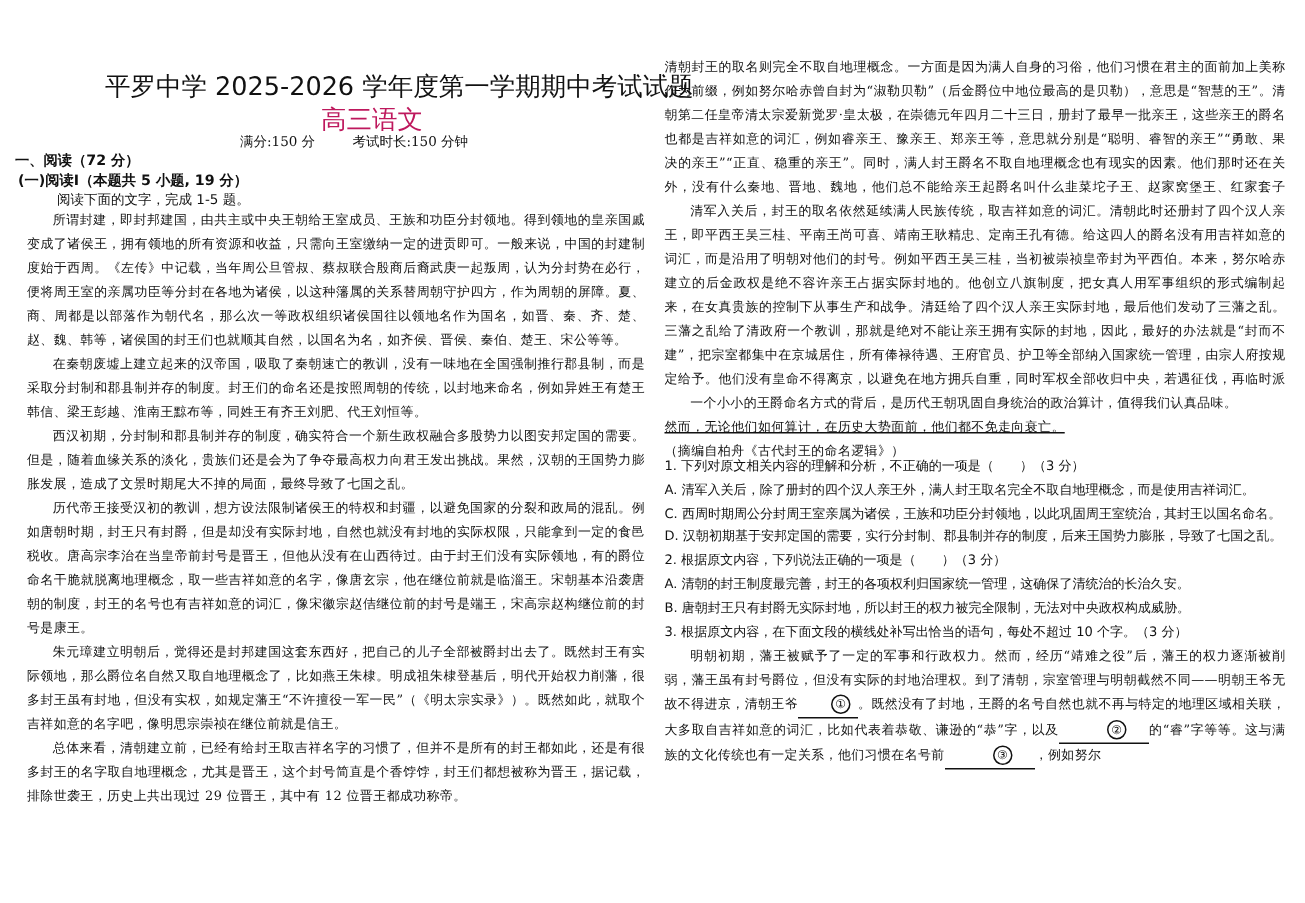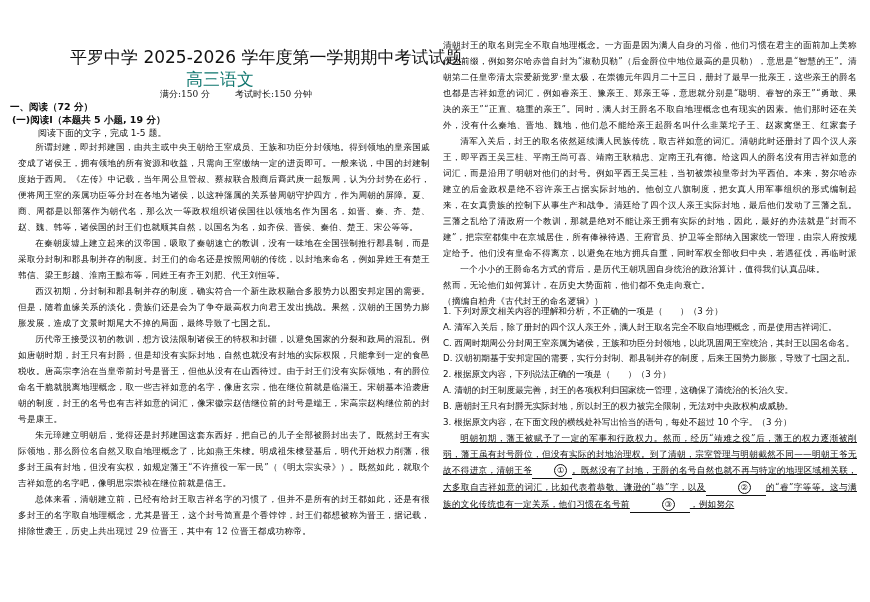--- a/index.html
+++ b/index.html
@@ -1,34 +1,34 @@
 <!DOCTYPE html>
 <html><head>
 <meta charset="utf-8">
 <style>
   html, body { margin: 0; padding: 0; background: #ffffff; }
   body { width: 870px; height: 602px; overflow: hidden; position: relative; color: #111; font-family: "DejaVu Serif", serif; }
   .page { position: absolute; left: 0; top: 0; width: 870px; height: 602px; }
   .title { position: absolute; left: 70px; top: 46px; width: 330px; text-align: left; font-family: "DejaVu Sans", sans-serif; font-size: 17px; letter-spacing: 0px; color: #111; white-space: nowrap; }
-  .subtitle { position: absolute; left: 186px; top: 68px; font-family: "DejaVu Sans", sans-serif; font-size: 17px; color: #0f766e; }
+  .subtitle { position: absolute; left: 214px; top: 68px; font-family: "DejaVu Sans", sans-serif; font-size: 17px; color: #be185d; }
   .meta { position: absolute; left: 160px; top: 88px; font-size: 9px; white-space: nowrap; }
   .meta span { margin-right: 22px; }
   .section { position: absolute; left: 10px; top: 101px; font-size: 9.5px; font-weight: bold; font-family: "DejaVu Sans", sans-serif; }
   .subsection { position: absolute; left: 12px; top: 114px; font-size: 9.5px; font-weight: bold; font-family: "DejaVu Sans", sans-serif; }
   .instr { position: absolute; left: 38px; top: 127px; font-size: 9px; font-family: "DejaVu Sans", sans-serif; }
   .passage-left { position: absolute; left: 18px; top: 139px; width: 412px; font-size: 8.6px; line-height: 16px; letter-spacing: 0.3px; }
   .passage-left p, .passage-right p { margin: 0; text-indent: 2em; text-align: justify; }
   .passage-right { position: absolute; left: 443px; top: 37px; width: 414px; font-size: 8.6px; line-height: 16px; letter-spacing: 0.3px; }
   .passage-right p.noindent { text-indent: 0; }
-  .underline { }
+  .underline { text-decoration: underline; }
   .source { text-align: right; padding-right: 30px; font-size: 8.6px; }
   .questions { position: absolute; left: 443px; top: 304px; width: 414px; font-family: "DejaVu Sans", sans-serif; font-size: 8.7px; line-height: 15.8px; }
   .q { margin: 0; }
   .opt { margin: 0; }
-  .fill-passage { font-family: "DejaVu Serif", serif; font-size: 8.6px; line-height: 16px; letter-spacing: 0.3px; text-decoration: underline; }
+  .fill-passage { font-family: "DejaVu Serif", serif; font-size: 8.6px; line-height: 16px; letter-spacing: 0.3px; }
   .fill-passage p { margin: 0; text-indent: 2em; text-align: justify; }
   .blank { display: inline-block; border-bottom: 1px solid #111; text-align: center; min-width: 40px; }
   .circ { display: inline-block; width: 11px; height: 11px; border: 1px solid #111; border-radius: 50%; font-size: 8px; line-height: 11px; text-align: center; text-indent: 0; }
 </style>
 </head>
 <body>
 
 <div class="page">
 
   <div class="title">平罗中学 2025-2026 学年度第一学期期中考试试题</div>

